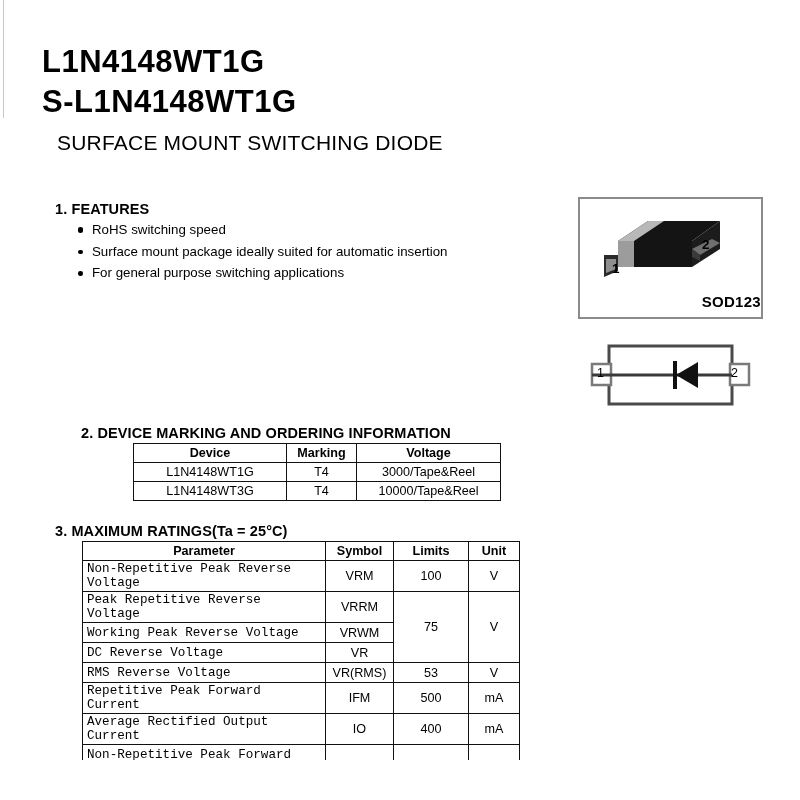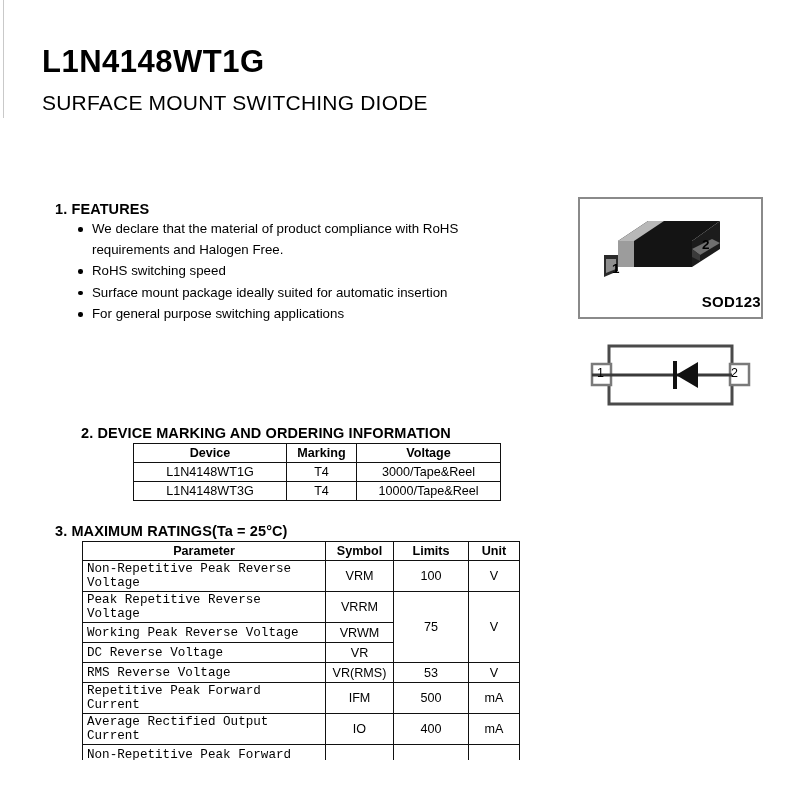--- a/index.html
+++ b/index.html
@@ -21,21 +21,21 @@
   }
 
   
   .title-block { position: absolute; left: 42px; top: 42px; }
   .part-title {
     font-size: 31px; font-weight: bold; letter-spacing: .5px;
     line-height: 40px; white-space: nowrap;
   }
   .subtitle {
     font-size: 21px; font-weight: normal; letter-spacing: .2px;
-    line-height: 30px; margin-top: 6px; white-space: nowrap;
+    line-height: 30px; margin-top: 6px; white-space: nowrap; margin-left: 15px;
   }
 
   
   .section-heading {
     position: absolute; font-size: 14.5px; font-weight: bold;
     letter-spacing: .1px; white-space: nowrap;
   }
 
   
   .features { position: absolute; left: 76px; top: 219px; width: 400px; }
@@ -113,29 +113,29 @@
 </style>
 </head>
 <body>
 
 <div class="page">
 
   <div class="scan-edge"></div>
 
   <div class="title-block">
     <div class="part-title">L1N4148WT1G</div>
+    <div class="part-title">S-L1N4148WT1G</div>
     <div class="subtitle">SURFACE MOUNT SWITCHING DIODE</div>
   </div>
 
   <div class="section-heading" style="left:55px; top:201px;">1. FEATURES</div>
 
   <div class="features">
     <div class="feature-item">
       <span class="bullet"></span>
-      <span>We declare that the material of product  compliance with RoHS requirements and Halogen Free.</span>
     </div>
     <div class="feature-item">
       <span class="bullet"></span>
       <span>RoHS switching speed</span>
     </div>
     <div class="feature-item">
       <span class="bullet"></span>
       <span>Surface mount package ideally suited for automatic insertion</span>
     </div>
     <div class="feature-item">

